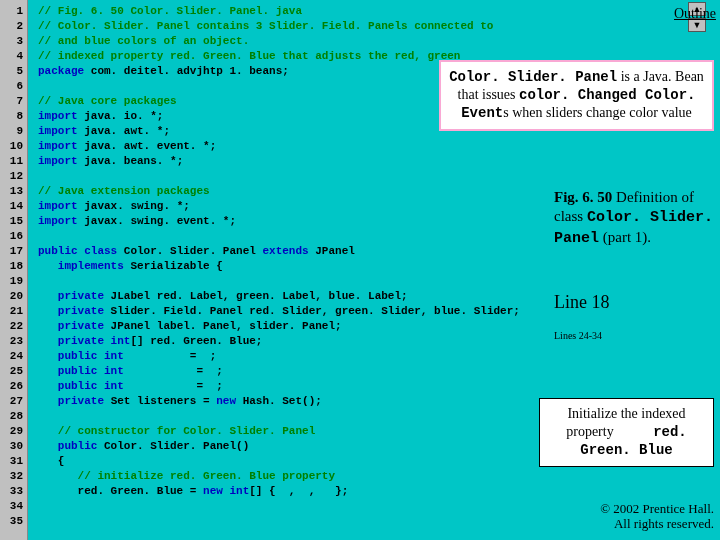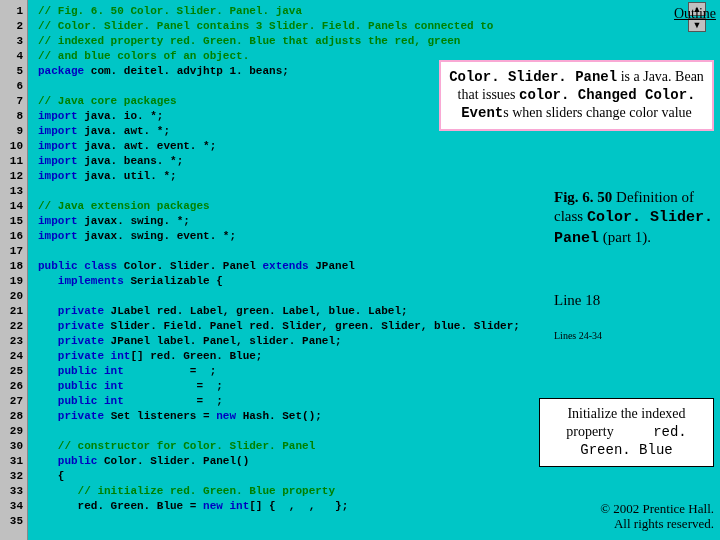--- a/index.html
+++ b/index.html
@@ -13,24 +13,24 @@
 .kw { color: #0000c0; } 
 .pl { color: #000; } 
 .right { position: absolute; right: 4px; top: 0; width: 195px; }
 .nav { position: absolute; right: 14px; top: 2px; }
 .nav div { width: 18px; height: 14px; background: #c0c0c0; border: 1px solid #555; font-size: 9px; text-align: center; line-height: 12px; margin-bottom: 2px; }
 .outline-title { text-align: right; font-size: 14px; text-decoration: underline; color: #000; margin-top: 6px; margin-bottom: 10px; font-family: "Times New Roman", serif; }
 .callout1 { position: absolute; right: 6px; top: 60px; width: 275px; background: #fff; border: 2px solid #f9a8d4; font-family: "Times New Roman", serif; font-size: 14px; text-align: center; padding: 6px 8px; line-height: 1.3; }
 .callout1 .cw { font-family: "Courier New", monospace; font-weight: bold; }
 .fig { position: absolute; right: 6px; top: 188px; width: 160px; font-family: "Times New Roman", serif; font-size: 15px; color: #000000; line-height: 1.25; }
 .fig .cw { font-family: "Courier New", monospace; font-weight: bold; }
-.ln18 { position: absolute; right: 6px; top: 292px; width: 160px; font-family: "Times New Roman", serif; font-size: 15px; }
+.ln18 { position: absolute; right: 6px; top: 292px; width: 160px; font-family: "Times New Roman", serif; font-size: 18px; }
 .ln24 { position: absolute; right: 6px; top: 330px; width: 160px; font-family: "Times New Roman", serif; font-size: 10px; }
 .callout2 { position: absolute; right: 6px; top: 398px; width: 175px; background: #fff; border: 1px solid #000; font-family: "Times New Roman", serif; font-size: 14px; text-align: center; padding: 6px 8px; line-height: 1.3; }
-.callout2 .cw { font-family: "Courier New", monospace; font-weight: normal; margin-left: 36px; }
+.callout2 .cw { font-family: "Courier New", monospace; font-weight: bold; margin-left: 36px; }
 .copy { position: absolute; right: 6px; bottom: 8px; font-family: "Times New Roman", serif; font-size: 13px; text-align: right; line-height: 1.2; }
 </style>
 </head>
 <body>
 
 <div class="code-area">
   <div class="gutter">
     <div>1</div>
     <div>2</div>
     <div>3</div>
@@ -63,30 +63,29 @@
     <div>30</div>
     <div>31</div>
     <div>32</div>
     <div>33</div>
     <div>34</div>
     <div>35</div>
   </div>
   <div class="code">
     <div class="line"><span class="cm">// Fig. 6. 50 Color. Slider. Panel. java</span></div>
     <div class="line"><span class="cm">// Color. Slider. Panel contains 3 Slider. Field. Panels connected to</span></div>
+    <div class="line"><span class="cm">// and blue colors of an object.</span></div>
     <div class="line"><span class="cm">// indexed property red. Green. Blue that adjusts the red, green</span></div>
-    <div class="line"><span class="cm">// and blue colors of an object.</span></div>
     <div class="line"><span class="kw">package</span><span class="pl"> com. deitel. advjhtp 1. beans;</span></div>
     <div class="line"></div>
     <div class="line"><span class="cm">// Java core packages</span></div>
     <div class="line"><span class="kw">import</span><span class="pl"> java. io. *;</span></div>
     <div class="line"><span class="kw">import</span><span class="pl"> java. awt. *;</span></div>
     <div class="line"><span class="kw">import</span><span class="pl"> java. awt. event. *;</span></div>
     <div class="line"><span class="kw">import</span><span class="pl"> java. beans. *;</span></div>
-    <div class="line"><span class="kw">import</span><span class="pl"> java. util. *;</span></div>
     <div class="line"></div>
     <div class="line"><span class="cm">// Java extension packages</span></div>
     <div class="line"><span class="kw">import</span><span class="pl"> javax. swing. *;</span></div>
     <div class="line"><span class="kw">import</span><span class="pl"> javax. swing. event. *;</span></div>
     <div class="line"></div>
     <div class="line"><span class="kw">public class</span><span class="pl"> Color. Slider. Panel </span><span class="kw">extends</span><span class="pl"> JPanel</span></div>
     <div class="line"><span class="kw">   implements</span><span class="pl"> Serializable {</span></div>
     <div class="line"></div>
     <div class="line"><span class="kw">   private</span><span class="pl"> JLabel red. Label, green. Label, blue. Label;</span></div>
     <div class="line"><span class="kw">   private</span><span class="pl"> Slider. Field. Panel red. Slider, green. Slider, blue. Slider;</span></div>

